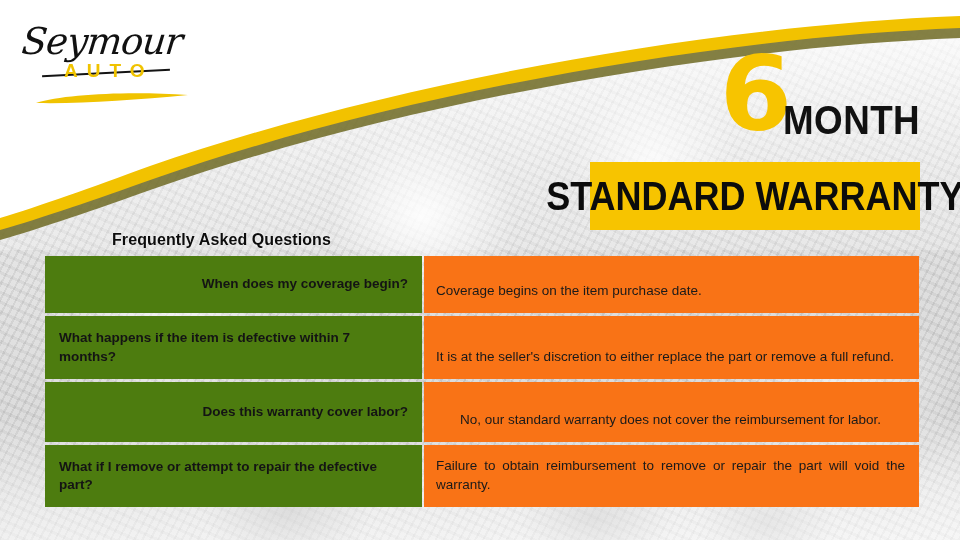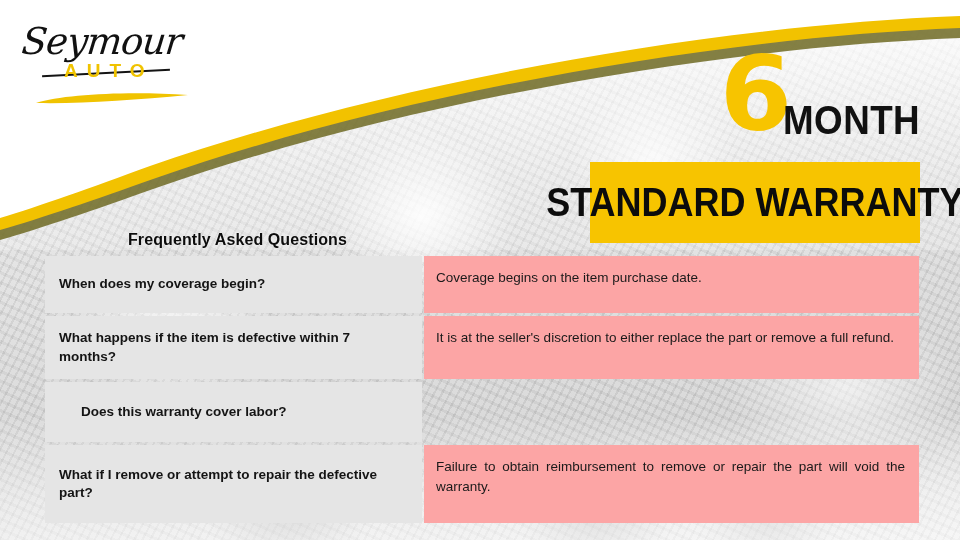--- a/index.html
+++ b/index.html
@@ -139,40 +139,40 @@
     transform-origin: right center;
     white-space: nowrap;
   }
 
   
   .warranty-bar {
     position: absolute;
     left: 590px;
     top: 162px;
     width: 330px;
-    height: 81px;
+    height: 68px;
     background: #f7c400;
     display: flex;
     align-items: center;
     justify-content: center;
   }
   .warranty-bar-text {
     font-family: "Liberation Sans Narrow", "Liberation Sans", sans-serif;
     font-size: 40px;
     font-weight: 700;
     color: #0c0c0c;
     letter-spacing: 0px;
     transform: scaleX(0.90);
     white-space: nowrap;
   }
 
   
   .faq-heading {
     position: absolute;
-    left: 128px;
+    left: 112px;
     top: 231px;
     font-size: 16px;
     font-weight: 700;
     color: #0d0d0d;
     letter-spacing: 0.1px;
     white-space: nowrap;
     text-shadow: 0 0 2px rgba(255,255,255,0.85);
   }
 
   
@@ -185,50 +185,51 @@
   .faq-row {
     display: flex;
     width: 100%;
     margin-bottom: 3px;
   }
   .faq-row:last-child { margin-bottom: 0; }
 
   .faq-q {
     width: 377px;
     flex: 0 0 377px;
-    background: #e5e5e5;
+    background: #4d7c0f;
     padding: 12px 14px;
     box-sizing: border-box;
     font-size: 13.5px;
     font-weight: 700;
     color: #141414;
     line-height: 1.35;
     display: flex;
     align-items: center;
+    justify-content: flex-end;
   }
   .faq-a {
     flex: 1 1 auto;
-    background: #fca5a5;
+    background: #f97316;
     padding: 12px 14px 12px 12px;
     box-sizing: border-box;
     font-size: 13.5px;
     font-weight: 400;
     color: #1a1a1a;
     line-height: 1.45;
     text-align: justify;
     display: flex;
-    align-items: flex-start;
+    align-items: flex-end;
     margin-left: 2px;
   }
   .faq-a > span { display: block; width: 100%; }
 
   .row-h1 .faq-q, .row-h1 .faq-a { height: 57px; }
   .row-h2 .faq-q, .row-h2 .faq-a { height: 63px; }
   .row-h3 .faq-q, .row-h3 .faq-a { height: 60px; padding-left: 36px; }
-  .row-h4 .faq-q, .row-h4 .faq-a { height: 78px; }
+  .row-h4 .faq-q, .row-h4 .faq-a { height: 62px; }
 </style>
 </head>
 <body>
 
 <div id="slide">
 
   <div class="bg-photo"></div>
   <div class="bg-fade-top"></div>
   <div class="bg-fade-bottom"></div>
 
@@ -275,20 +276,23 @@
       </div>
       <div class="faq-a">
         <span>It is at the seller's discretion to either replace the part or remove a full refund.</span>
       </div>
     </div>
 
     <div class="faq-row row-h3">
       <div class="faq-q">
         <span>Does this warranty cover labor?</span>
       </div>
+      <div class="faq-a">
+        <span>No, our standard warranty does not cover the reimbursement for labor.</span>
+      </div>
     </div>
 
     <div class="faq-row row-h4">
       <div class="faq-q">
         <span>What if I remove or attempt to repair the defective part?</span>
       </div>
       <div class="faq-a">
         <span>Failure to obtain reimbursement to remove or repair the part will void the warranty.</span>
       </div>
     </div>

